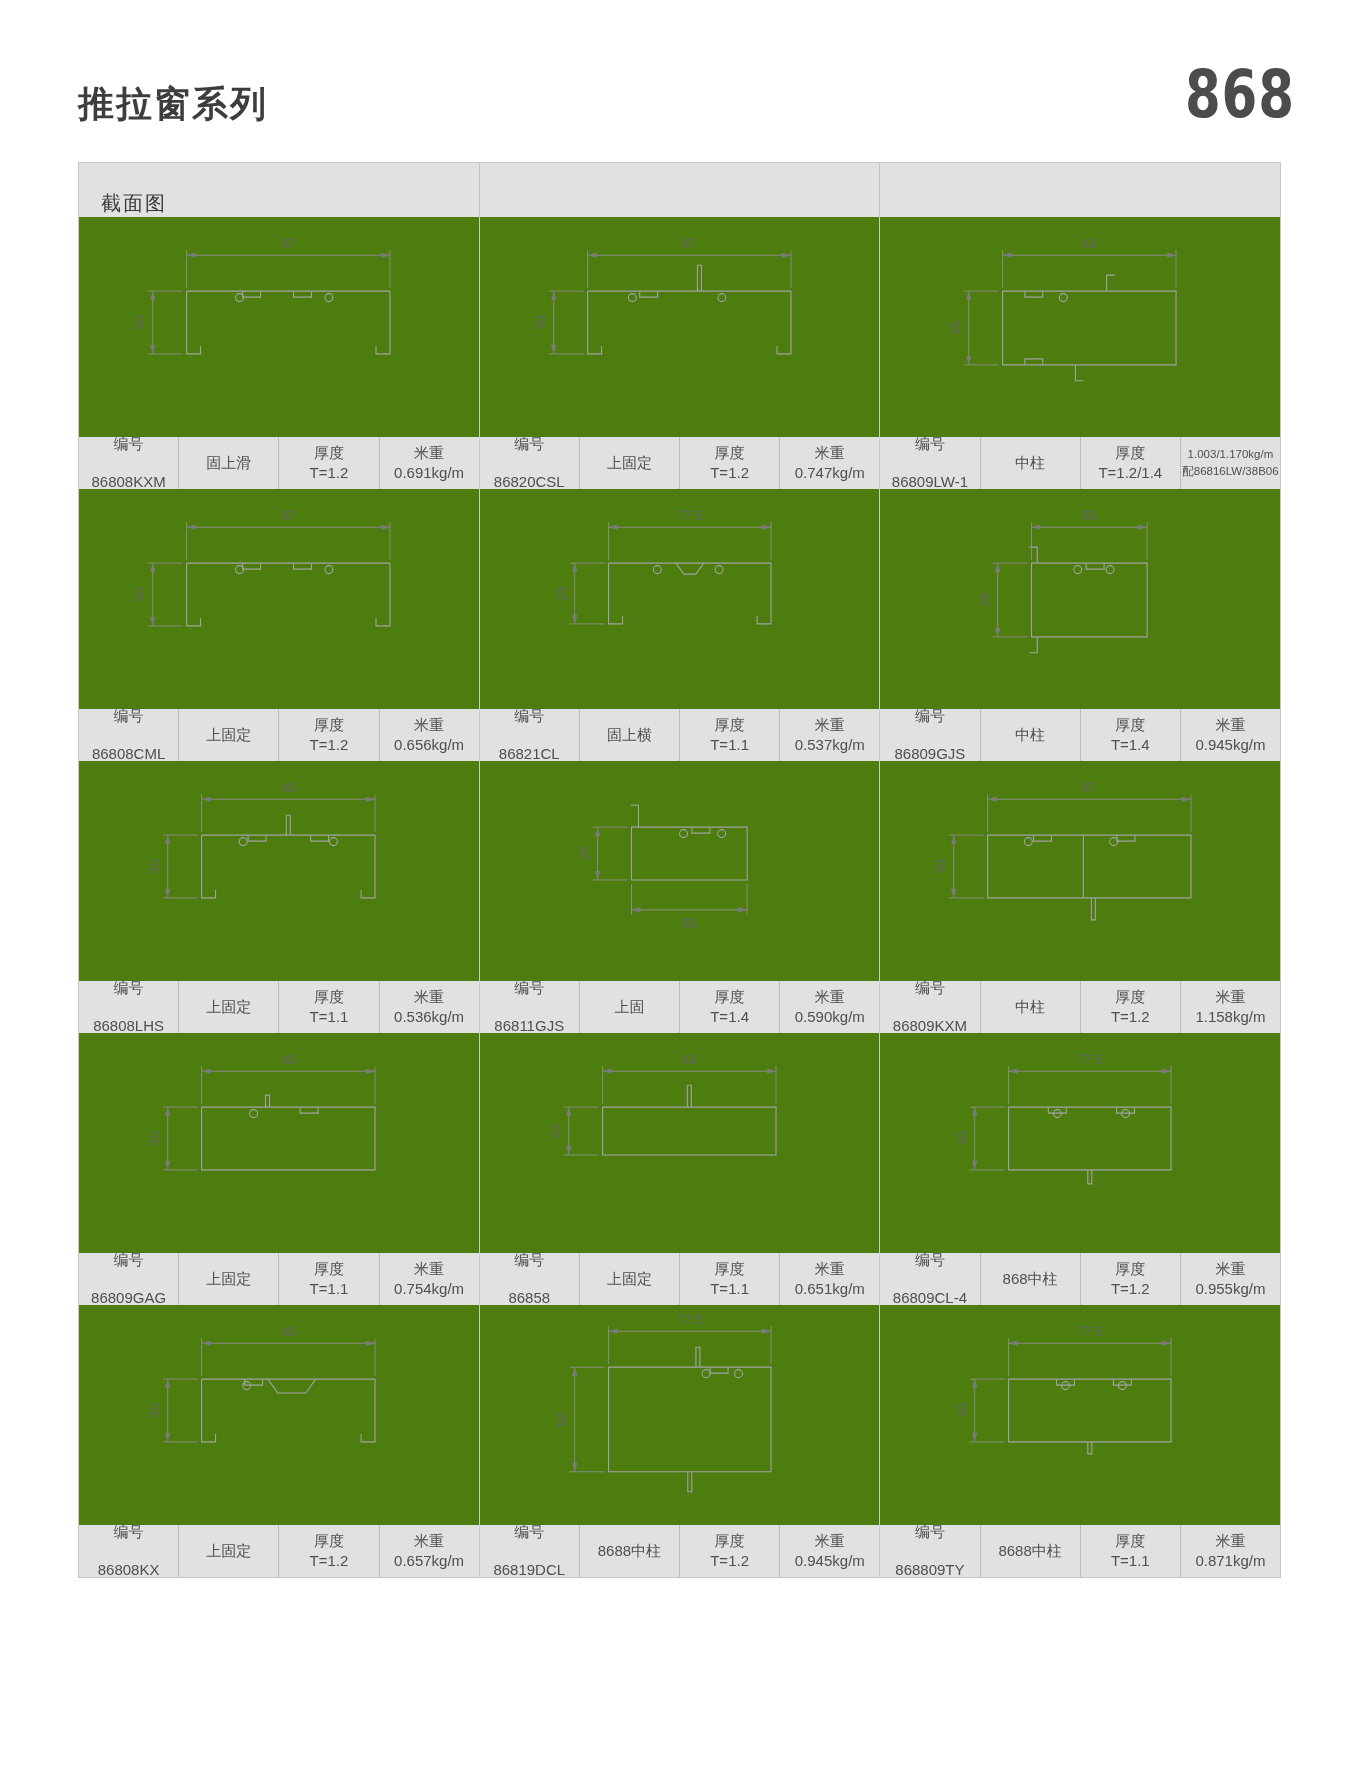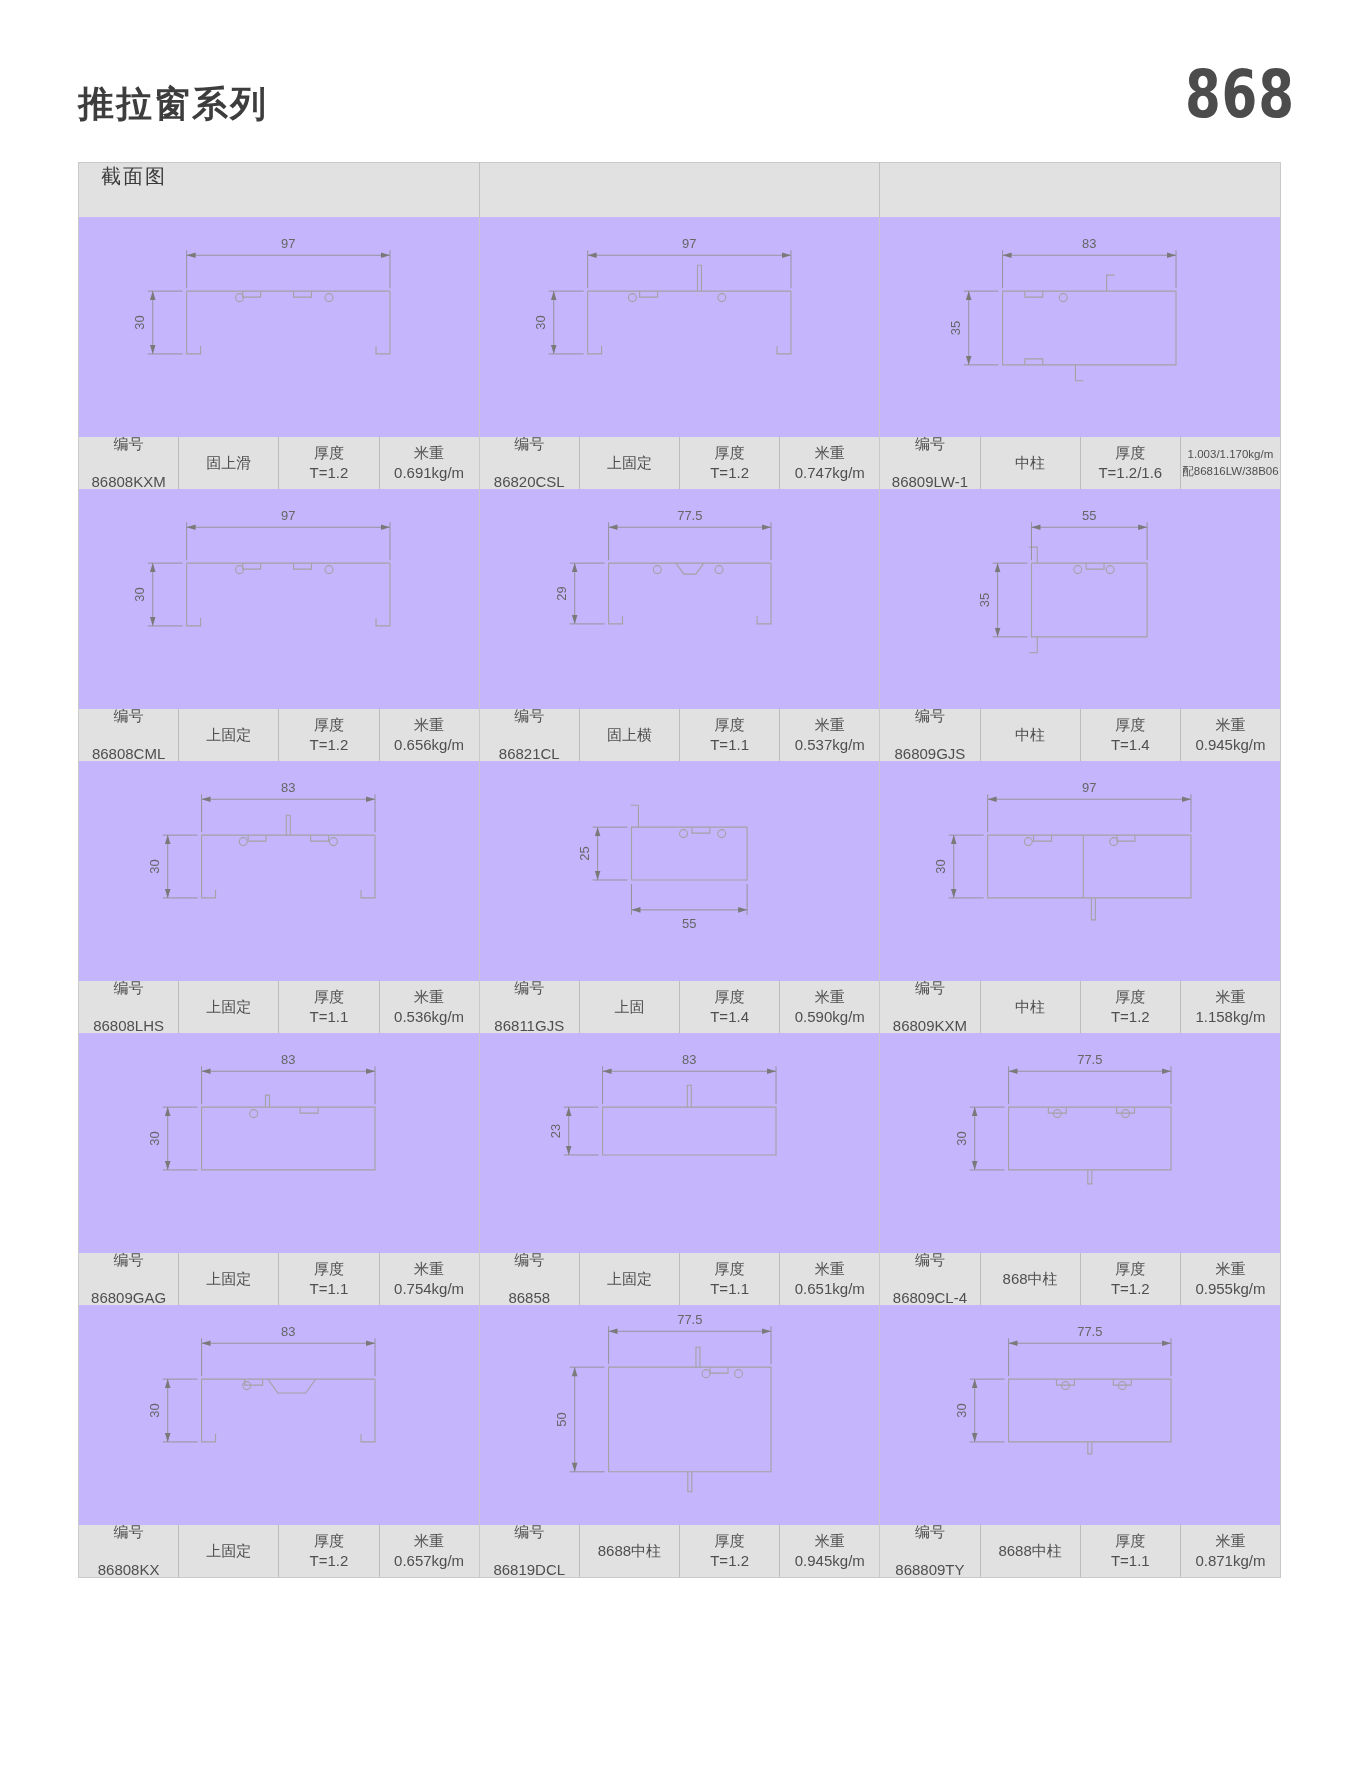--- a/index.html
+++ b/index.html
@@ -15,27 +15,27 @@
     position:absolute;right:64px;top:56px;
     font-size:66px;font-weight:900;color:#4c4c4c;
     font-family:"DejaVu Sans",sans-serif;
     transform:scaleX(0.78);transform-origin:right center;letter-spacing:1px;
   }
   .tbl{
     position:absolute;left:78px;top:162px;width:1203px;
     border:1px solid #c9c9c9;box-sizing:border-box;background:#fff;
   }
   .thead{display:flex;background:#e1e1e1;height:54px;}
-  .hc{flex:1;border-right:1px solid #c0c0c0;display:flex;align-items:flex-start;box-sizing:border-box;}
+  .hc{flex:1;border-right:1px solid #c0c0c0;display:flex;align-items:flex-end;box-sizing:border-box;}
   .hc:last-child{border-right:none;}
   .hc span{font-size:20px;color:#3a3a3a;padding-left:22px;letter-spacing:2px;}
   .section{display:flex;}
   .cell{flex:1;border-right:1px solid #c9c9c9;box-sizing:border-box;min-width:0;}
   .cell:last-child{border-right:none;}
-  .drawing{height:220px;position:relative;background:#c4b5fd;}
+  .drawing{height:220px;position:relative;background:#4d7c0f;}
   .drawing svg{display:block;}
   .datarow{display:flex;height:52px;background:#e1e1e1;}
   .sub{
     flex:1;border-left:1px solid #bcbcbc;box-sizing:border-box;
     display:flex;flex-direction:column;align-items:center;justify-content:center;
     text-align:center;color:#4f4f4f;font-size:15px;line-height:1.35;min-width:0;
   }
   .sub:first-child{border-left:none;gap:17px;}
   .sub.small{font-size:11.5px;line-height:1.5;}
   .footer-page{
@@ -170,21 +170,21 @@
           <div class="datarow">
             <div class="sub">
               <div class="lbl">编号</div>
               <div class="val">86809LW-1</div>
             </div>
             <div class="sub">
               <div class="val">中柱</div>
             </div>
             <div class="sub">
               <div class="lbl">厚度</div>
-              <div class="val">T=1.2/1.6</div>
+              <div class="val">T=1.2/1.4</div>
             </div>
             <div class="sub small">
               <div class="val">1.003/1.170kg/m</div>
               <div class="val">配86816LW/38B06</div>
             </div>
           </div>
         </div>
       </div>
       <div class="section">
         <div class="cell">

